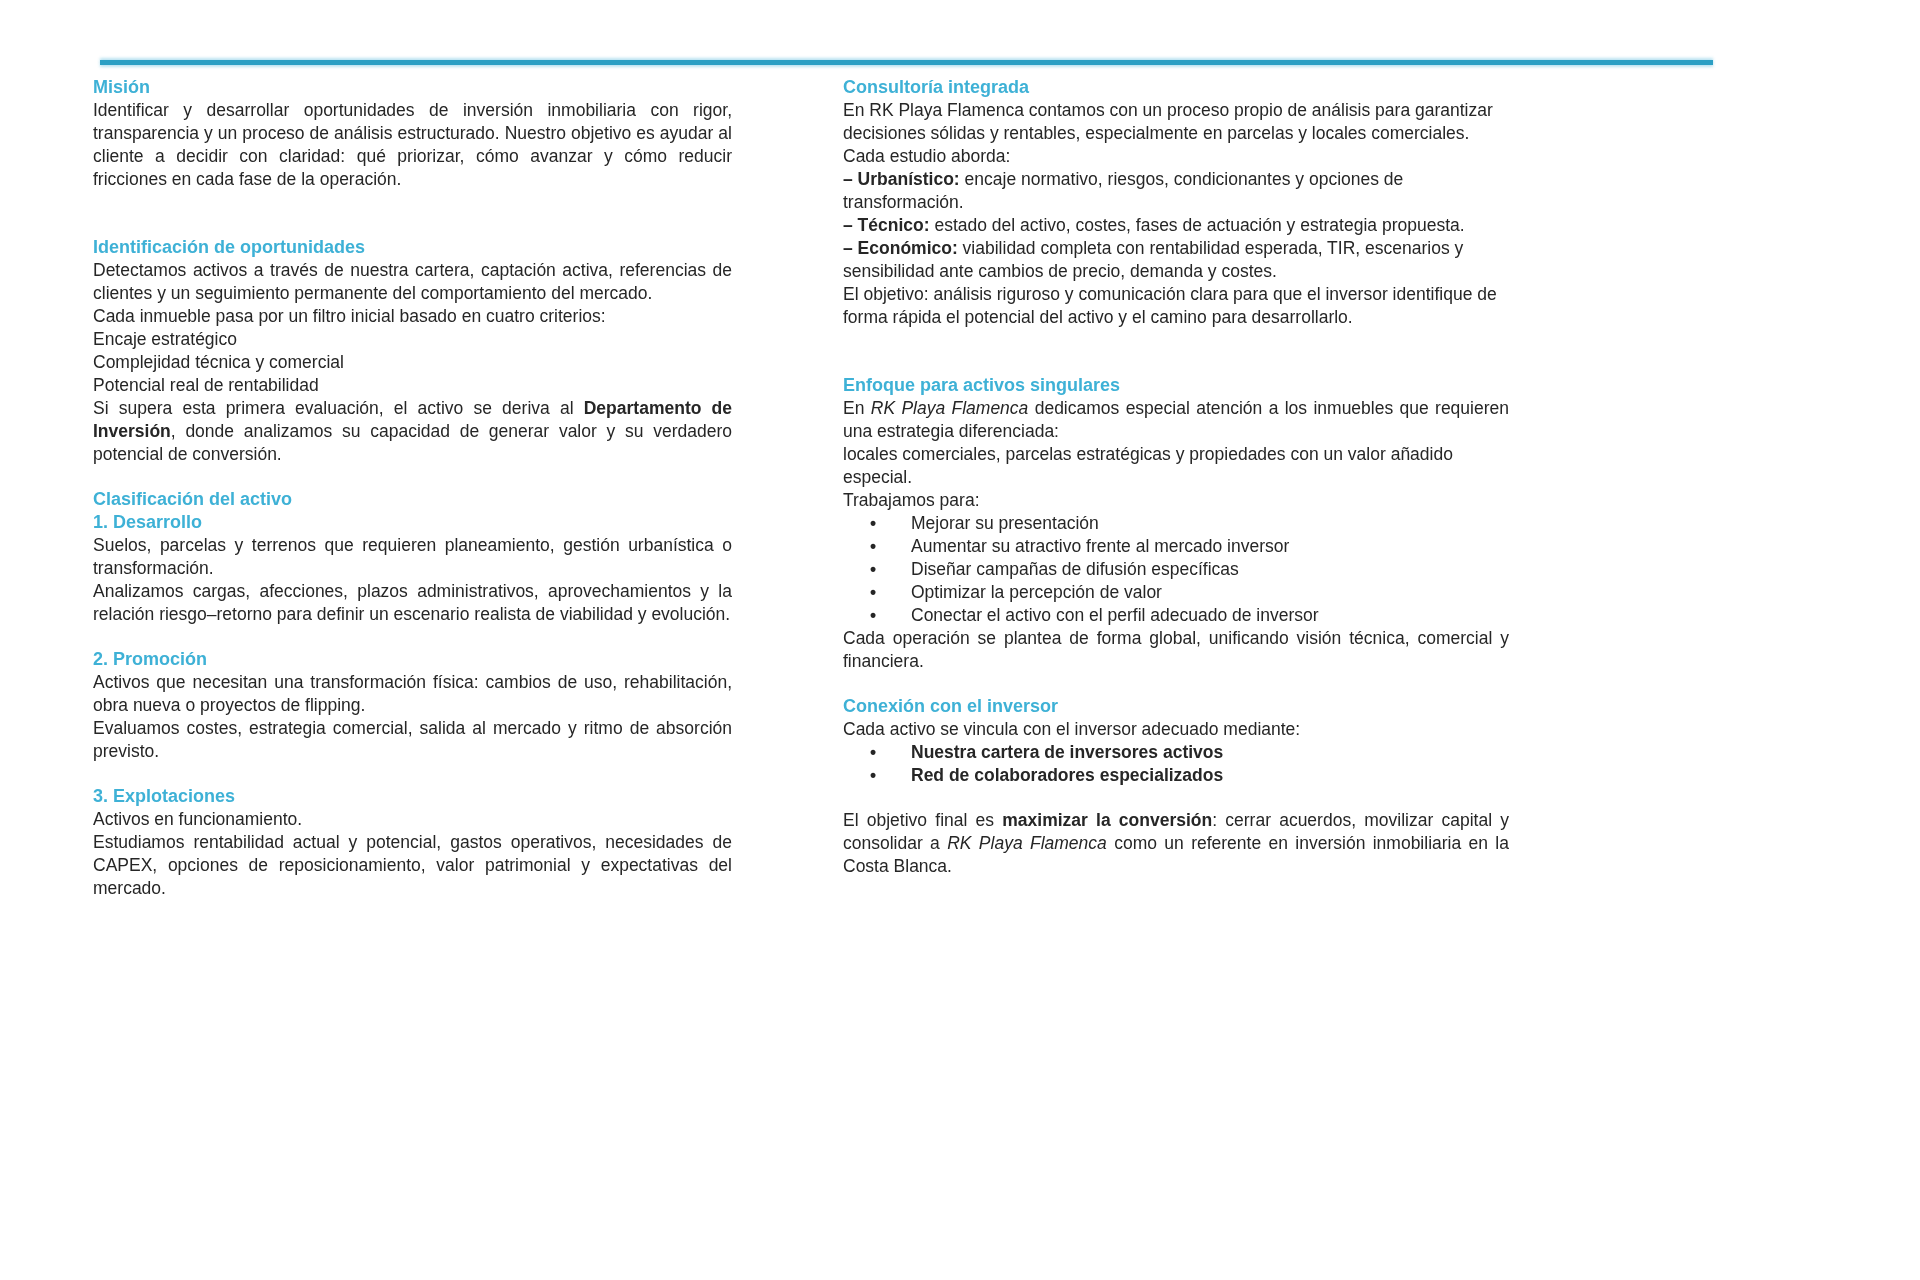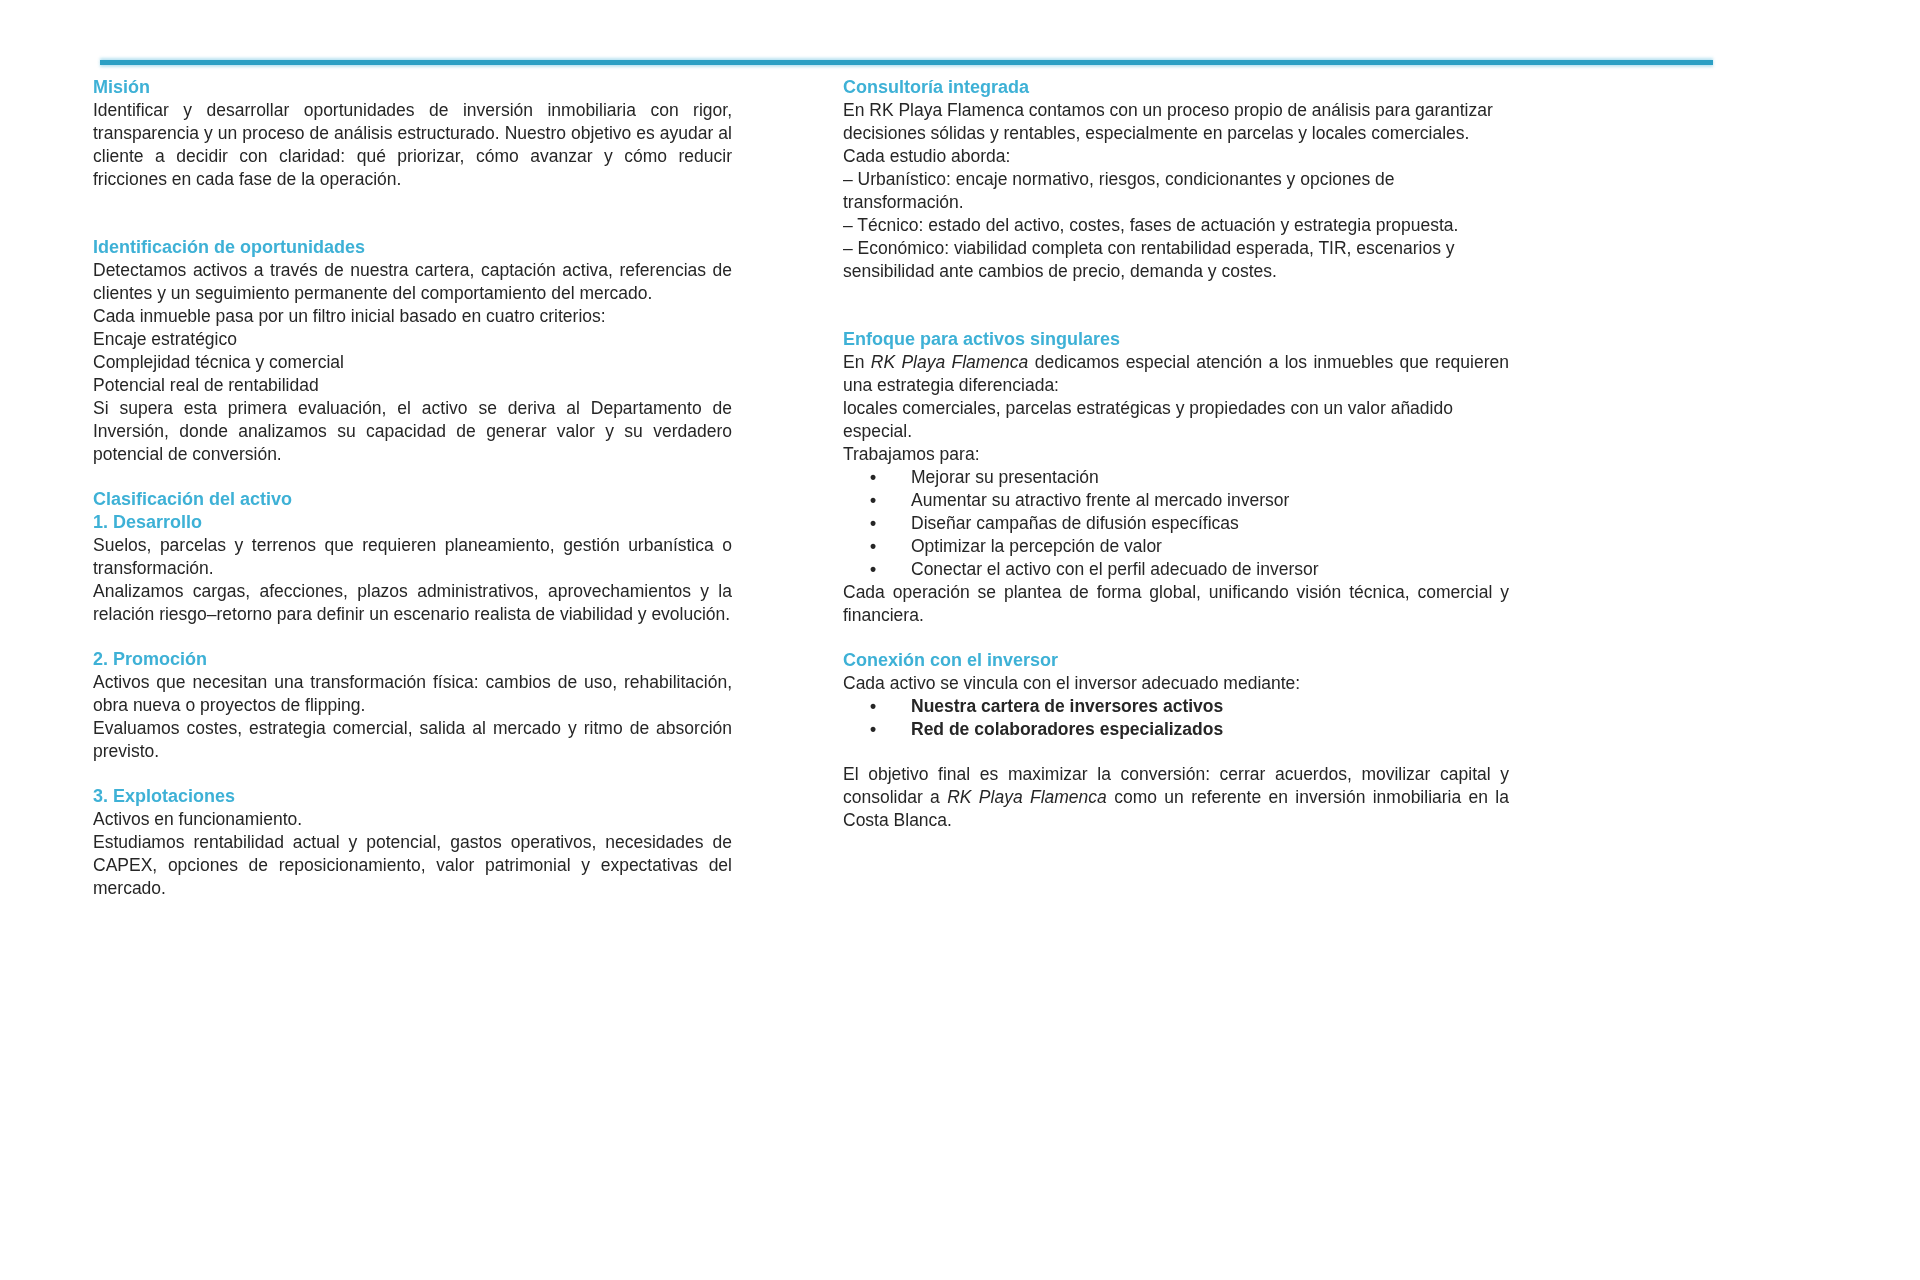--- a/index.html
+++ b/index.html
@@ -39,21 +39,21 @@
   h3.sec-heading {
     margin: 0;
     font-size: 18px;
     line-height: 23px;
     font-weight: bold;
     color: #3eb1d6;
     text-align: left;
   }
   .mt-xl { margin-top: 45px !important; }
   .mt-md { margin-top: 22px !important; }
-  .bold { font-weight: normal; }
+  .bold { font-weight: bold; }
   .italic { font-style: italic; }
   p.criteria { font-weight: normal; text-align: left; }
   p.bullet {
     position: relative;
     padding-left: 68px;
     text-align: left;
   }
   p.bullet .dot {
     position: absolute;
     left: 27px;
@@ -168,20 +168,21 @@
 
   <div class="col col-right">
 
     <section>
       <h3 class="sec-heading">Consultoría integrada</h3>
       <p class="left-align">En RK Playa Flamenca contamos con un proceso propio de análisis para garantizar decisiones sólidas y rentables, especialmente en parcelas y locales comerciales.</p>
       <p class="left-align">Cada estudio aborda:</p>
       <p class="left-align"><span class="bold">– Urbanístico:</span><span> encaje normativo, riesgos, condicionantes y opciones de transformación.</span></p>
       <p class="left-align"><span class="bold">– Técnico:</span><span> estado del activo, costes, fases de actuación y estrategia propuesta.</span></p>
       <p class="left-align"><span class="bold">– Económico:</span><span> viabilidad completa con rentabilidad esperada, TIR, escenarios y sensibilidad ante cambios de precio, demanda y costes.</span></p>
+      <p class="left-align">El objetivo: análisis riguroso y comunicación clara para que el inversor identifique de forma rápida el potencial del activo y el camino para desarrollarlo.</p>
     </section>
 
     <section>
       <h3 class="sec-heading mt-xl">Enfoque para activos singulares</h3>
       <p><span>En </span><span class="italic">RK Playa Flamenca</span><span> dedicamos especial atención a los inmuebles que requieren una estrategia diferenciada:</span></p>
       <p class="left-align">locales comerciales, parcelas estratégicas y propiedades con un valor añadido especial.</p>
       <p class="left-align">Trabajamos para:</p>
       <p class="bullet"><span class="dot">•</span><span>Mejorar su presentación</span></p>
       <p class="bullet"><span class="dot">•</span><span>Aumentar su atractivo frente al mercado inversor</span></p>
       <p class="bullet"><span class="dot">•</span><span>Diseñar campañas de difusión específicas</span></p>

